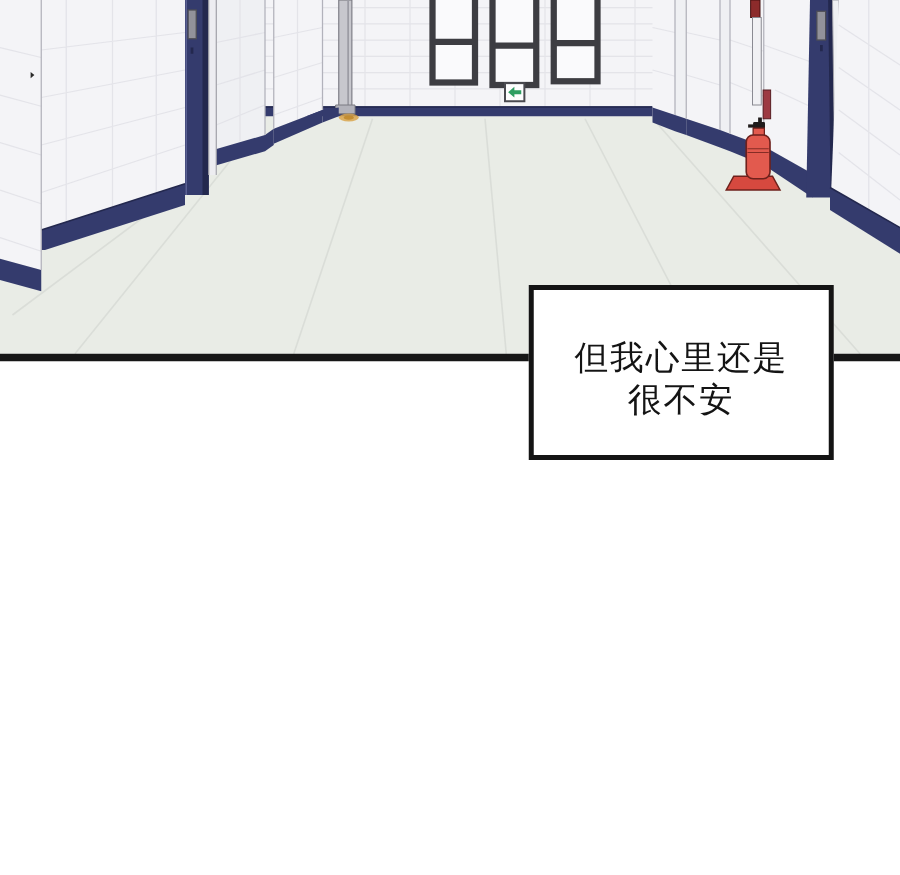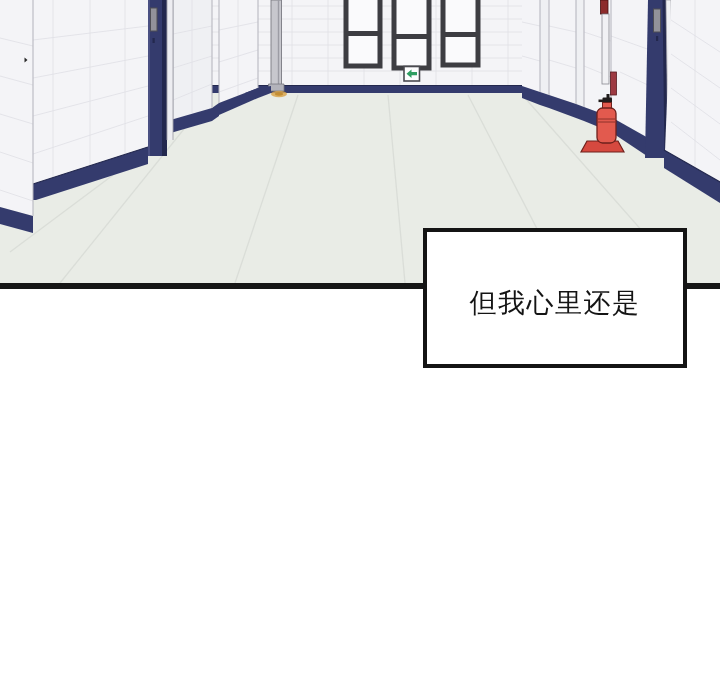--- a/index.html
+++ b/index.html
@@ -10,21 +10,21 @@
     --hinge-grey:#92929a; --amber:#d9a64c; --ink:#141414; --panel-border:#161616;
     --edge-line:#b2b2bb; --page-bg:#ffffff;
   }
   html,body{margin:0;padding:0;background:#fff;}
   .stage{position:relative;width:720px;height:700px;background:var(--page-bg);overflow:hidden;
          font-family:"Liberation Sans",sans-serif;}
   .panel{position:absolute;left:0;top:0;width:720px;height:290px;}
   .panel svg{display:block;}
   .panel-border-line{position:absolute;left:0;top:283px;width:720px;height:6px;
          background:var(--panel-border);}
-  .caption{position:absolute;left:423px;top:228px;width:264px;height:140px;
+  .caption{position:absolute;left:423px;top:228px;width:244px;height:140px;
          box-sizing:border-box;background:#fff;border:4px solid var(--ink);
          display:flex;flex-direction:column;align-items:center;justify-content:center;
          padding-top:10px;gap:4px;z-index:5;}
   .caption span{font-size:27px;line-height:30px;font-weight:500;color:var(--ink);
          letter-spacing:1.5px;white-space:nowrap;}
   
   .wallw{fill:var(--wall);} .walld{fill:var(--wall-dim);}
   .navy{fill:var(--navy);} .navyd{fill:var(--navy-dark);}
   .tile{stroke:var(--tile-line);stroke-width:1;fill:none;opacity:.85;}
   .edge{stroke:var(--edge-line);stroke-width:1;fill:none;}
@@ -153,15 +153,16 @@
       <path class="tile" d="M671,20L720,52 M671,54L720,88 M671,88L720,124 M671,122L720,160 M695,0V168"></path>
       <polygon class="navy" points="664,150 720,182 720,203 664,168"></polygon>
       <path class="basetop" d="M664,150L720,182"></path>
     </svg>
   </div>
 
   <div class="panel-border-line"></div>
 
   <div class="caption">
     <span>但我心里还是</span>
+    <span>很不安</span>
   </div>
 
 </div>
 
 </body></html>

